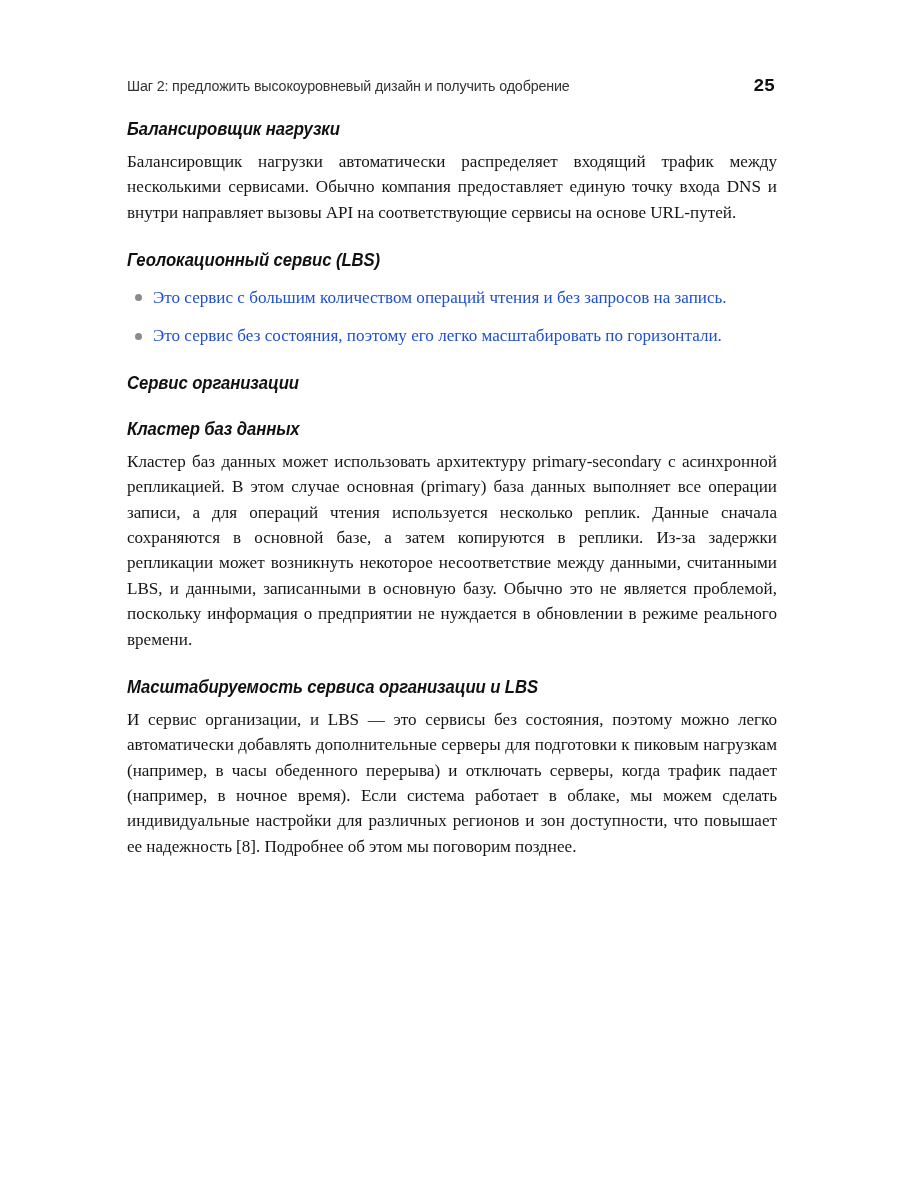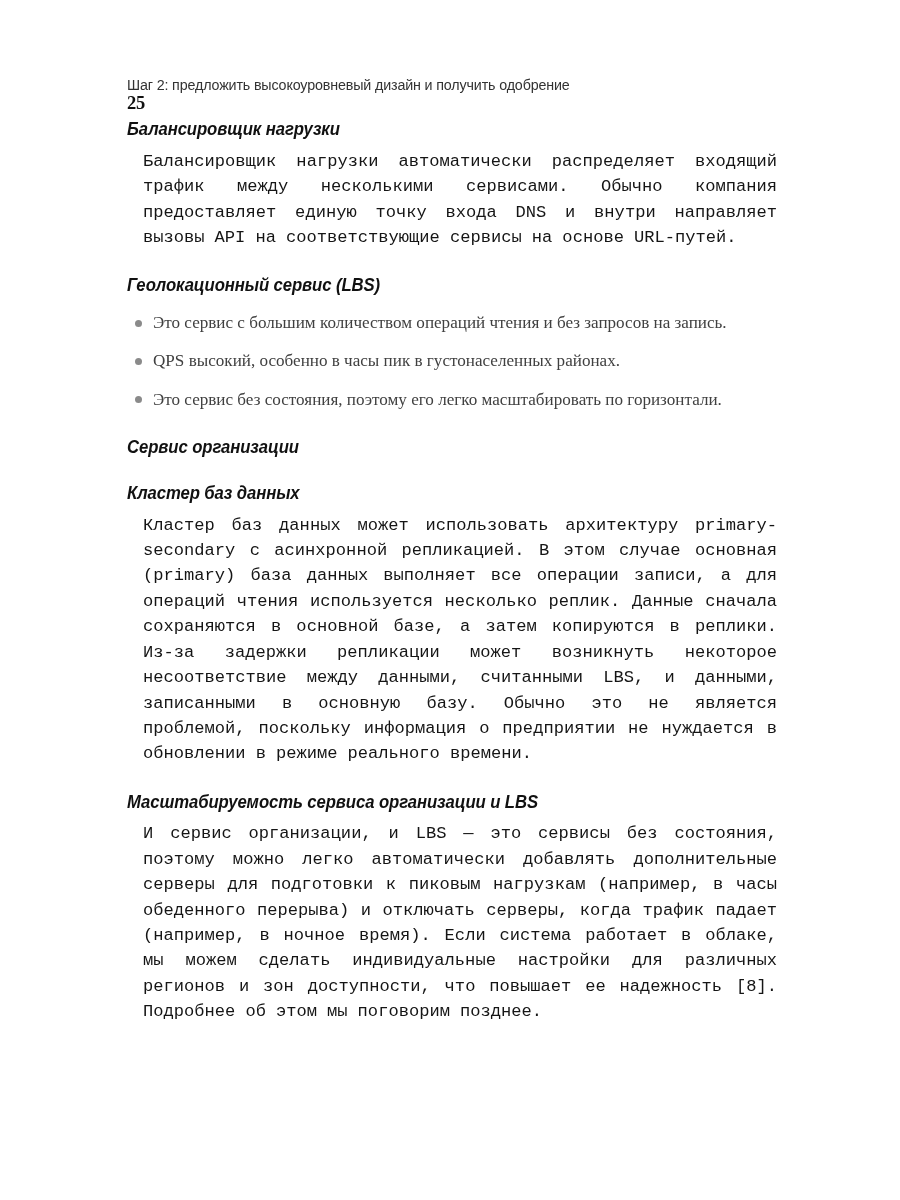--- a/index.html
+++ b/index.html
@@ -25,34 +25,33 @@
 
   
   .running-head {
     position: absolute;
     left: 127px;
     top: 76px;
     width: 648px;
     display: flex;
     align-items: baseline;
     justify-content: space-between;
-    flex-direction: column;
   }
   .running-head-title {
     font-family: "Liberation Sans Narrow", "Liberation Sans", "DejaVu Sans", sans-serif;
     font-size: 15.2px;
     font-weight: 400;
     letter-spacing: -0.15px;
     color: #333333;
     white-space: nowrap;
     transform: scaleX(0.94);
     transform-origin: left center;
   }
   .running-head-folio {
-    font-family: Liberation Serif, serif;
+    font-family: Liberation Mono, monospace;
     font-size: 18.5px;
     font-weight: 700;
     color: #111111;
     letter-spacing: -0.2px;
   }
 
   
   .column {
     position: absolute;
     left: 127px;
@@ -72,43 +71,42 @@
     line-height: 1.12;
     transform: scaleX(0.95);
     transform-origin: left center;
     white-space: nowrap;
   }
 
   .sec { margin-top: 26px; }
   .sec:first-child { margin-top: 0; }
 
   p.body {
-    margin: 9px 0 0 16px;
+    margin: 9px 0 0 0;
     font-size: 17.1px;
     line-height: 25.4px;
     text-align: justify;
     text-justify: inter-word;
     color: #151515;
     hyphens: manual;
-    font-family: Liberation Mono, monospace;
   }
 
   ul.bullets {
     list-style: none;
     margin: 14px 0 0 0;
     padding: 0;
   }
   ul.bullets li {
     position: relative;
     padding-left: 26px;
     margin-bottom: 13px;
     font-size: 17.1px;
     line-height: 25.4px;
     text-align: justify;
-    color: #404040;
+    color: #1d4ed8;
   }
   ul.bullets li:last-child { margin-bottom: 0; }
   ul.bullets li .bullet-dot {
     position: absolute;
     left: 8px;
     top: 9.5px;
     width: 7px;
     height: 7px;
     border-radius: 50%;
     background: #8a8a8a;
@@ -137,24 +135,20 @@
 
     <section class="sec">
       <h2 class="section-heading">Геолокационный сервис (LBS)</h2>
       <ul class="bullets">
         <li>
           <span class="bullet-dot"></span>
           <span class="li-text">Это сервис с большим количеством операций чтения и без запросов на запись.</span>
         </li>
         <li>
           <span class="bullet-dot"></span>
-          <span class="li-text">QPS высокий, особенно в часы пик в густонаселенных районах.</span>
-        </li>
-        <li>
-          <span class="bullet-dot"></span>
           <span class="li-text">Это сервис без состояния, поэтому его легко масштабировать по горизонтали.</span>
         </li>
       </ul>
     </section>
 
     <section class="sec">
       <h2 class="section-heading">Сервис организации</h2>
       <ul class="bullets">
       </ul>
     </section>

